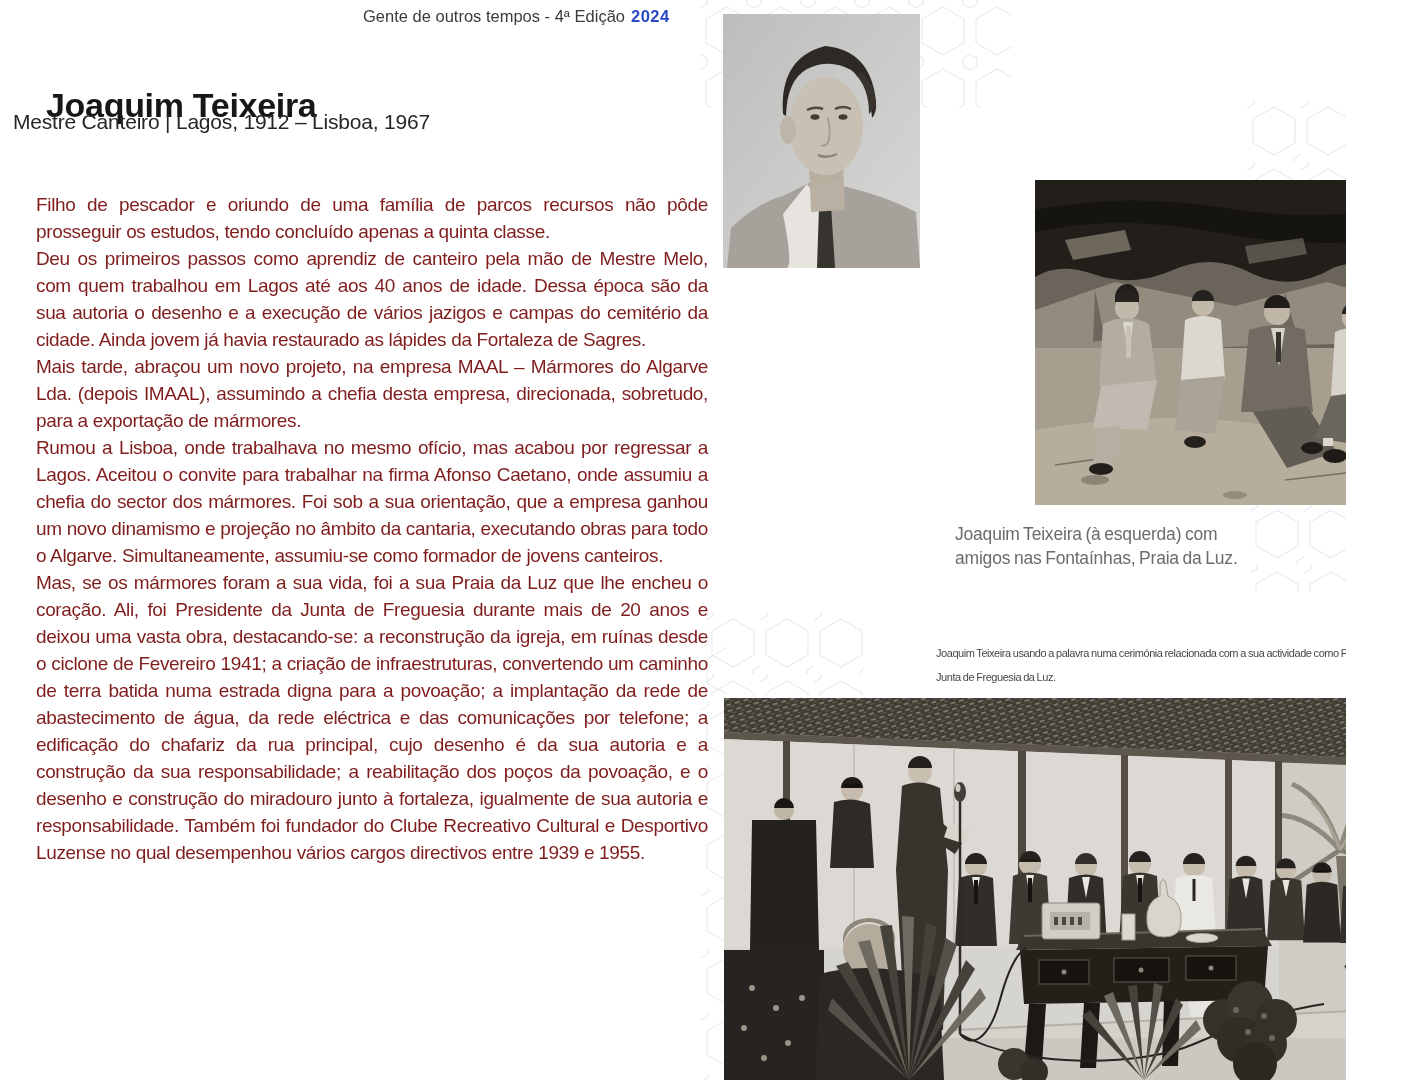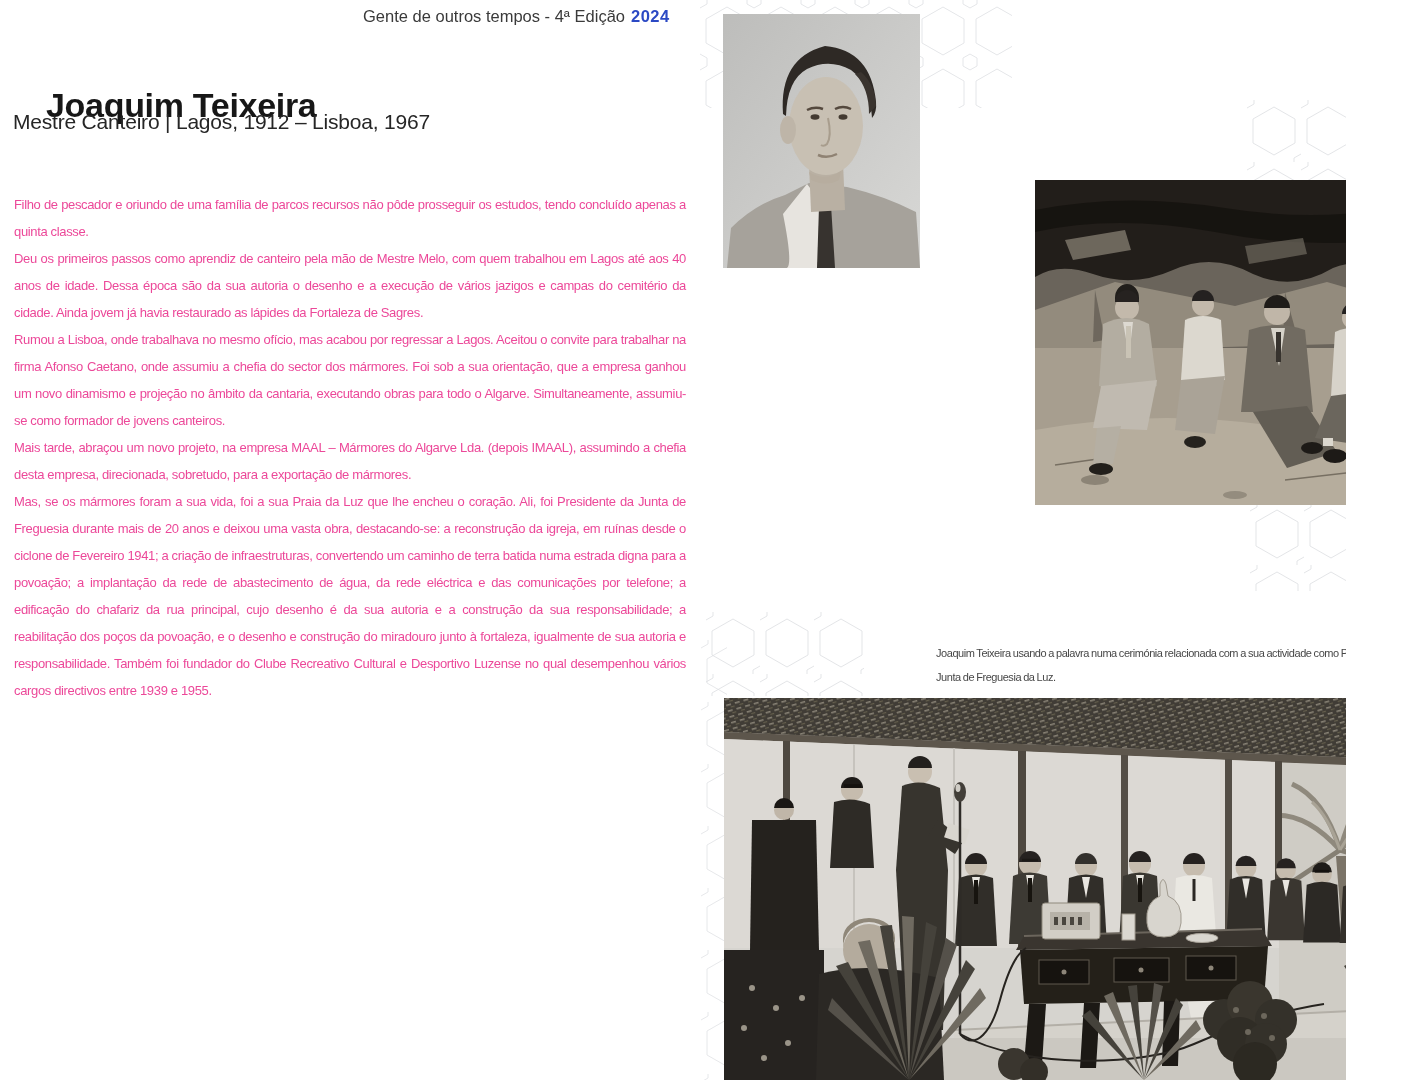--- a/index.html
+++ b/index.html
@@ -5,22 +5,22 @@
   html,body{margin:0;padding:0;background:#ffffff;}
   .page{position:relative;width:1346px;height:1080px;background:#ffffff;overflow:hidden;
         font-family:"Liberation Sans",sans-serif;color:#2d2d2d;}
   .abs{position:absolute;}
   .decor{z-index:0;}
   .content{z-index:2;}
   .header-line{left:363px;top:7px;font-size:16.5px;color:#3a3a3a;letter-spacing:0;white-space:nowrap;}
   .header-line .year{color:#2b49c4;font-weight:700;margin-left:6px;letter-spacing:0.5px;}
   .title{left:30px;top:70px;font-size:34px;font-weight:700;color:#171717;letter-spacing:-0.3px;margin:16px;}
   .subtitle{left:13px;top:110px;font-size:21px;color:#262626;letter-spacing:-0.2px;}
-  .bio{left:14px;top:191px;width:672px;font-size:13px;line-height:27px;letter-spacing:-0.35px;
-       text-align:justify;color:#ec4899;}
+  .bio{left:36px;top:191px;width:672px;font-size:19px;line-height:27px;letter-spacing:-0.35px;
+       text-align:justify;color:#7f1d1d;}
   .bio p{margin:0;}
   .caption1{left:955px;top:523px;width:292px;font-size:17.5px;line-height:23.5px;color:#6b6b6b;
             letter-spacing:-0.2px;word-spacing:-1px;}
   .caption2{left:936px;top:641px;width:472px;font-size:11px;line-height:24px;color:#474747;
             letter-spacing:-0.45px;word-spacing:-0.5px;}
   svg{display:block;}
 </style>
 </head>
 <body>
 
@@ -81,22 +81,22 @@
   <div class="abs content header-line">
     <span>Gente de outros tempos - 4ª Edição</span><span class="year">2024</span>
   </div>
 
   <h1 class="abs content title">Joaquim Teixeira</h1>
   <div class="abs content subtitle">Mestre Canteiro | Lagos, 1912 – Lisboa, 1967</div>
 
   <div class="abs content bio">
     <p>Filho de pescador e oriundo de uma família de parcos recursos não pôde prosseguir os estudos, tendo concluído apenas a quinta classe.</p>
     <p>Deu os primeiros passos como aprendiz de canteiro pela mão de Mestre Melo, com quem trabalhou em Lagos até aos 40 anos de idade. Dessa época são da sua autoria o desenho e a execução de vários jazigos e campas do cemitério da cidade. Ainda jovem já havia restaurado as lápides da Fortaleza de Sagres.</p>
+    <p>Mais tarde, abraçou um novo projeto, na empresa MAAL – Mármores do Algarve Lda. (depois IMAAL), assumindo a chefia desta empresa, direcionada, sobretudo, para a exportação de mármores.</p>
     <p>Rumou a Lisboa, onde trabalhava no mesmo ofício, mas acabou por regressar a Lagos. Aceitou o convite para trabalhar na firma Afonso Caetano, onde assumiu a chefia do sector dos mármores. Foi sob a sua orientação, que a empresa ganhou um novo dinamismo e projeção no âmbito da cantaria, executando obras para todo o Algarve. Simultaneamente, assumiu-se como formador de jovens canteiros.</p>
-    <p>Mais tarde, abraçou um novo projeto, na empresa MAAL – Mármores do Algarve Lda. (depois IMAAL), assumindo a chefia desta empresa, direcionada, sobretudo, para a exportação de mármores.</p>
     <p>Mas, se os mármores foram a sua vida, foi a sua Praia da Luz que lhe encheu o coração. Ali, foi Presidente da Junta de Freguesia durante mais de 20 anos e deixou uma vasta obra, destacando-se: a reconstrução da igreja, em ruínas desde o ciclone de Fevereiro 1941; a criação de infraestruturas, convertendo um caminho de terra batida numa estrada digna para a povoação; a implantação da rede de abastecimento de água, da rede eléctrica e das comunicações por telefone; a edificação do chafariz da rua principal, cujo desenho é da sua autoria e a construção da sua responsabilidade; a reabilitação dos poços da povoação, e o desenho e construção do miradouro junto à fortaleza, igualmente de sua autoria e responsabilidade. Também foi fundador do Clube Recreativo Cultural e Desportivo Luzense no qual desempenhou vários cargos directivos entre 1939 e 1955.</p>
   </div>
 
   <svg class="abs content" style="left:723px;top:14px;" width="197" height="254" viewBox="0 0 197 254">
     <defs>
       <linearGradient id="pbg" x1="0" y1="0" x2="1" y2="1">
         <stop offset="0" stop-color="#bdbdbb"></stop>
           <stop offset="1" stop-color="#d8d8d6"></stop>
       </linearGradient>
     </defs>
@@ -168,20 +168,21 @@
     <g>
       <circle cx="318" cy="138" r="11" fill="#c3b9ab"></circle>
       <path d="M307,134 A11,11 0 0 1 329,134 Z" fill="#242120"></path>
       <path d="M300,152 Q318,144 336,152 L342,216 L296,216 Z" fill="#d7d3ca"></path>
       <path d="M296,216 L342,210 L332,266 L280,258 Z" fill="#6b665d"></path>
       <rect x="288" y="258" width="10" height="8" fill="#dcd8cf"></rect>
       <ellipse cx="277" cy="268" rx="11" ry="6" fill="#1d1a17"></ellipse>
     </g>
   </svg>
 
+  <div class="abs content caption1">Joaquim Teixeira (à esquerda) com amigos nas Fontaínhas, Praia da Luz.</div>
 
   <div class="abs content caption2">Joaquim Teixeira usando a palavra numa cerimónia relacionada com a sua actividade como Presidente da Junta de Freguesia da Luz.</div>
 
   <svg class="abs content" style="left:724px;top:698px;" width="691" height="382" viewBox="0 0 691 382">
     <defs>
       <pattern id="thatch" width="9" height="6" patternUnits="userSpaceOnUse" patternTransform="rotate(-16)">
         <rect width="9" height="6" fill="#403c35"></rect>
         <rect width="5" height="1.6" y="1" fill="#8e887b"></rect>
         <rect x="4" width="4" height="1.2" y="4" fill="#67614f"></rect>
       </pattern>

